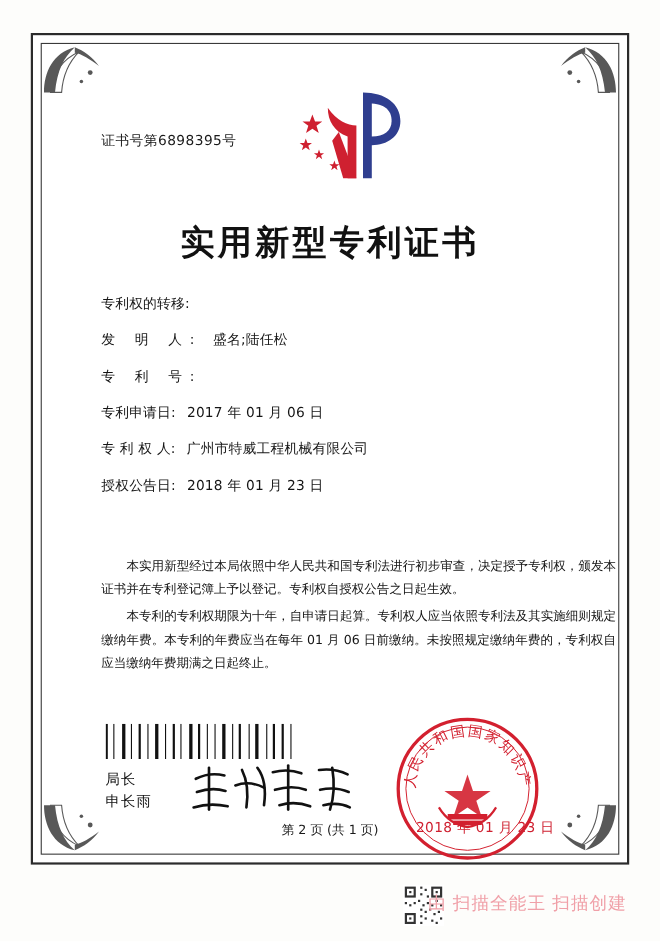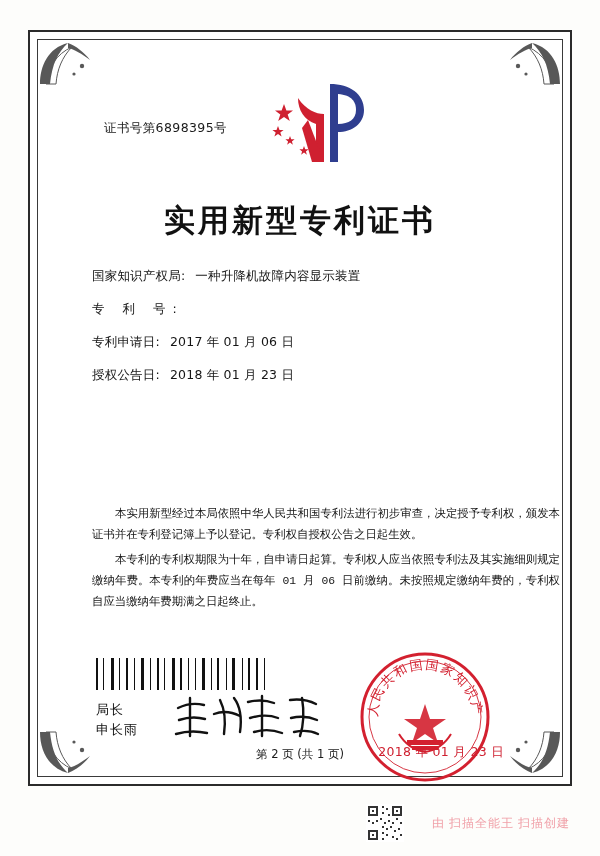--- a/index.html
+++ b/index.html
@@ -78,21 +78,20 @@
 
   
   .cert-no {
     position: absolute;
     left: 62px;
     top: 88px;
     font-size: 12.5px;
     color: #1a1a1a;
     letter-spacing: 0.4px;
     font-family: "DejaVu Sans", sans-serif;
-    margin-left: 12px;
   }
 
   
   .main-title {
     position: absolute;
     left: 0;
     right: 0;
     top: 168px;
     text-align: center;
     font-size: 31px;
@@ -136,21 +135,20 @@
     width: 468px;
     font-size: 11.4px;
     line-height: 1.85;
     color: #141414;
     text-align: justify;
     font-family: "DejaVu Sans", sans-serif;
   }
   .body-text p {
     margin: 0 0 4px 0;
     text-indent: 23px;
-    font-family: Liberation Mono, monospace;
   }
 
   
   .barcode {
     position: absolute;
     left: 66px;
     top: 626px;
     width: 176px;
     height: 32px;
     overflow: hidden;
@@ -226,24 +224,24 @@
     right: 196px;
     bottom: 4px;
     width: 38px;
     height: 38px;
   }
   .qr svg { display:block; width:100%; height:100%; }
   .footer-text {
     position: absolute;
     right: 30px;
     bottom: 14px;
-    font-size: 12px;
+    font-size: 16px;
     color: #f0a0a8;
     letter-spacing: 1px;
-    font-family: Liberation Serif, serif;
+    font-family: Liberation Sans, sans-serif;
   }
 </style>
 </head>
 <body>
 
 <div class="page">
 
   <div class="cert-frame">
     <div class="cert-inner"></div>
 
@@ -299,29 +297,36 @@
           <polygon points="36,66 37.2,69.3 40.6,69.3 37.9,71.4 38.9,74.7 36,72.6 33.1,74.7 34.1,71.4 31.4,69.3 34.8,69.3"></polygon>
         </g>
       </svg>
     </div>
 
 
     <div class="main-title">实用新型专利证书</div>
 
     <div class="fields">
       <div class="field-row">
-        <span class="field-label">国家知识产权局:</span>
-        <span class="field-value">一种升降机故障内容显示装置</span>
+        <span class="field-label">专利权的转移:</span>
+      </div>
+      <div class="field-row sp1">
+        <span class="field-label">发 明 人:</span>
+        <span class="field-value">盛名;陆任松</span>
       </div>
       <div class="field-row sp2">
         <span class="field-label">专 利 号:</span>
       </div>
       <div class="field-row">
         <span class="field-label">专利申请日:</span>
         <span class="field-value">2017 年 01 月 06 日</span>
+      </div>
+      <div class="field-row">
+        <span class="field-label">专 利 权 人:</span>
+        <span class="field-value">广州市特威工程机械有限公司</span>
       </div>
       <div class="field-row">
         <span class="field-label">授权公告日:</span>
         <span class="field-value">2018 年 01 月 23 日</span>
       </div>
     </div>
 
     <div class="body-text">
       <p>本实用新型经过本局依照中华人民共和国专利法进行初步审查，决定授予专利权，颁发本证书并在专利登记簿上予以登记。专利权自授权公告之日起生效。</p>
       <p>本专利的专利权期限为十年，自申请日起算。专利权人应当依照专利法及其实施细则规定缴纳年费。本专利的年费应当在每年 01 月 06 日前缴纳。未按照规定缴纳年费的，专利权自应当缴纳年费期满之日起终止。</p>

